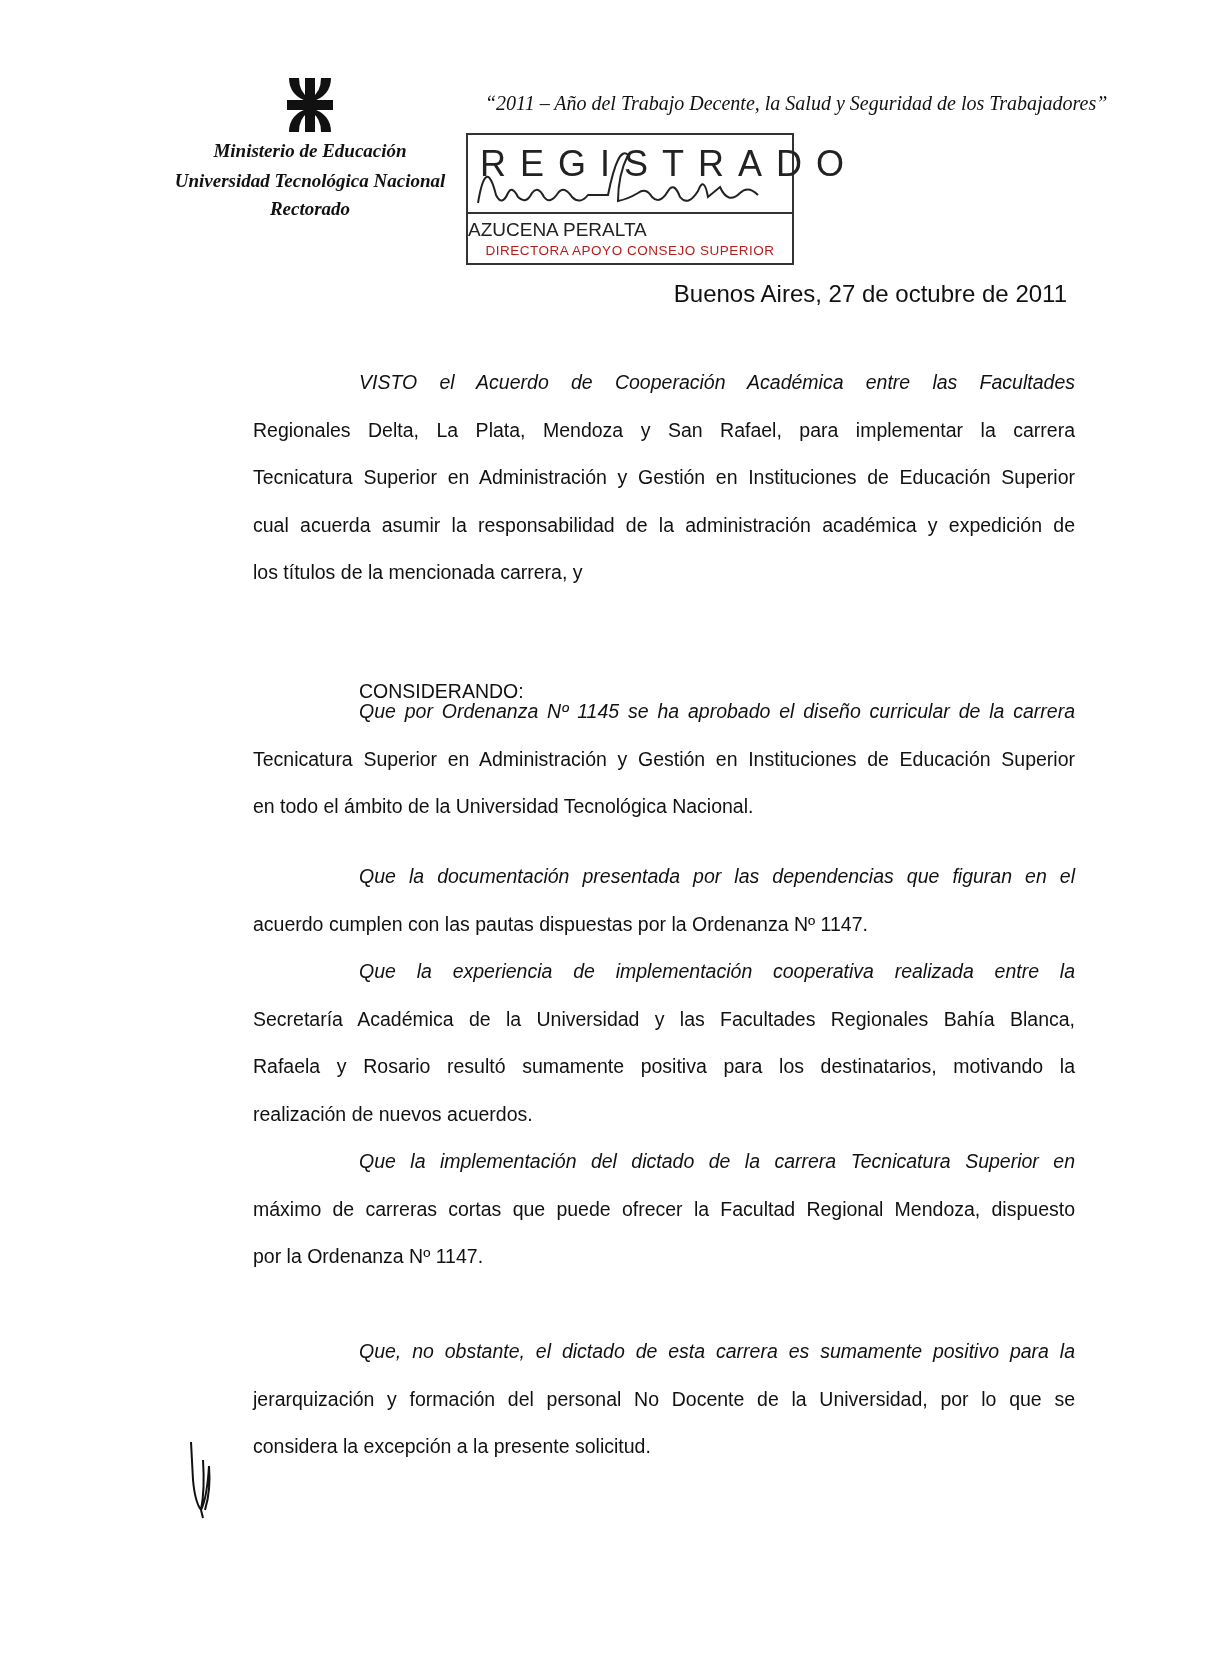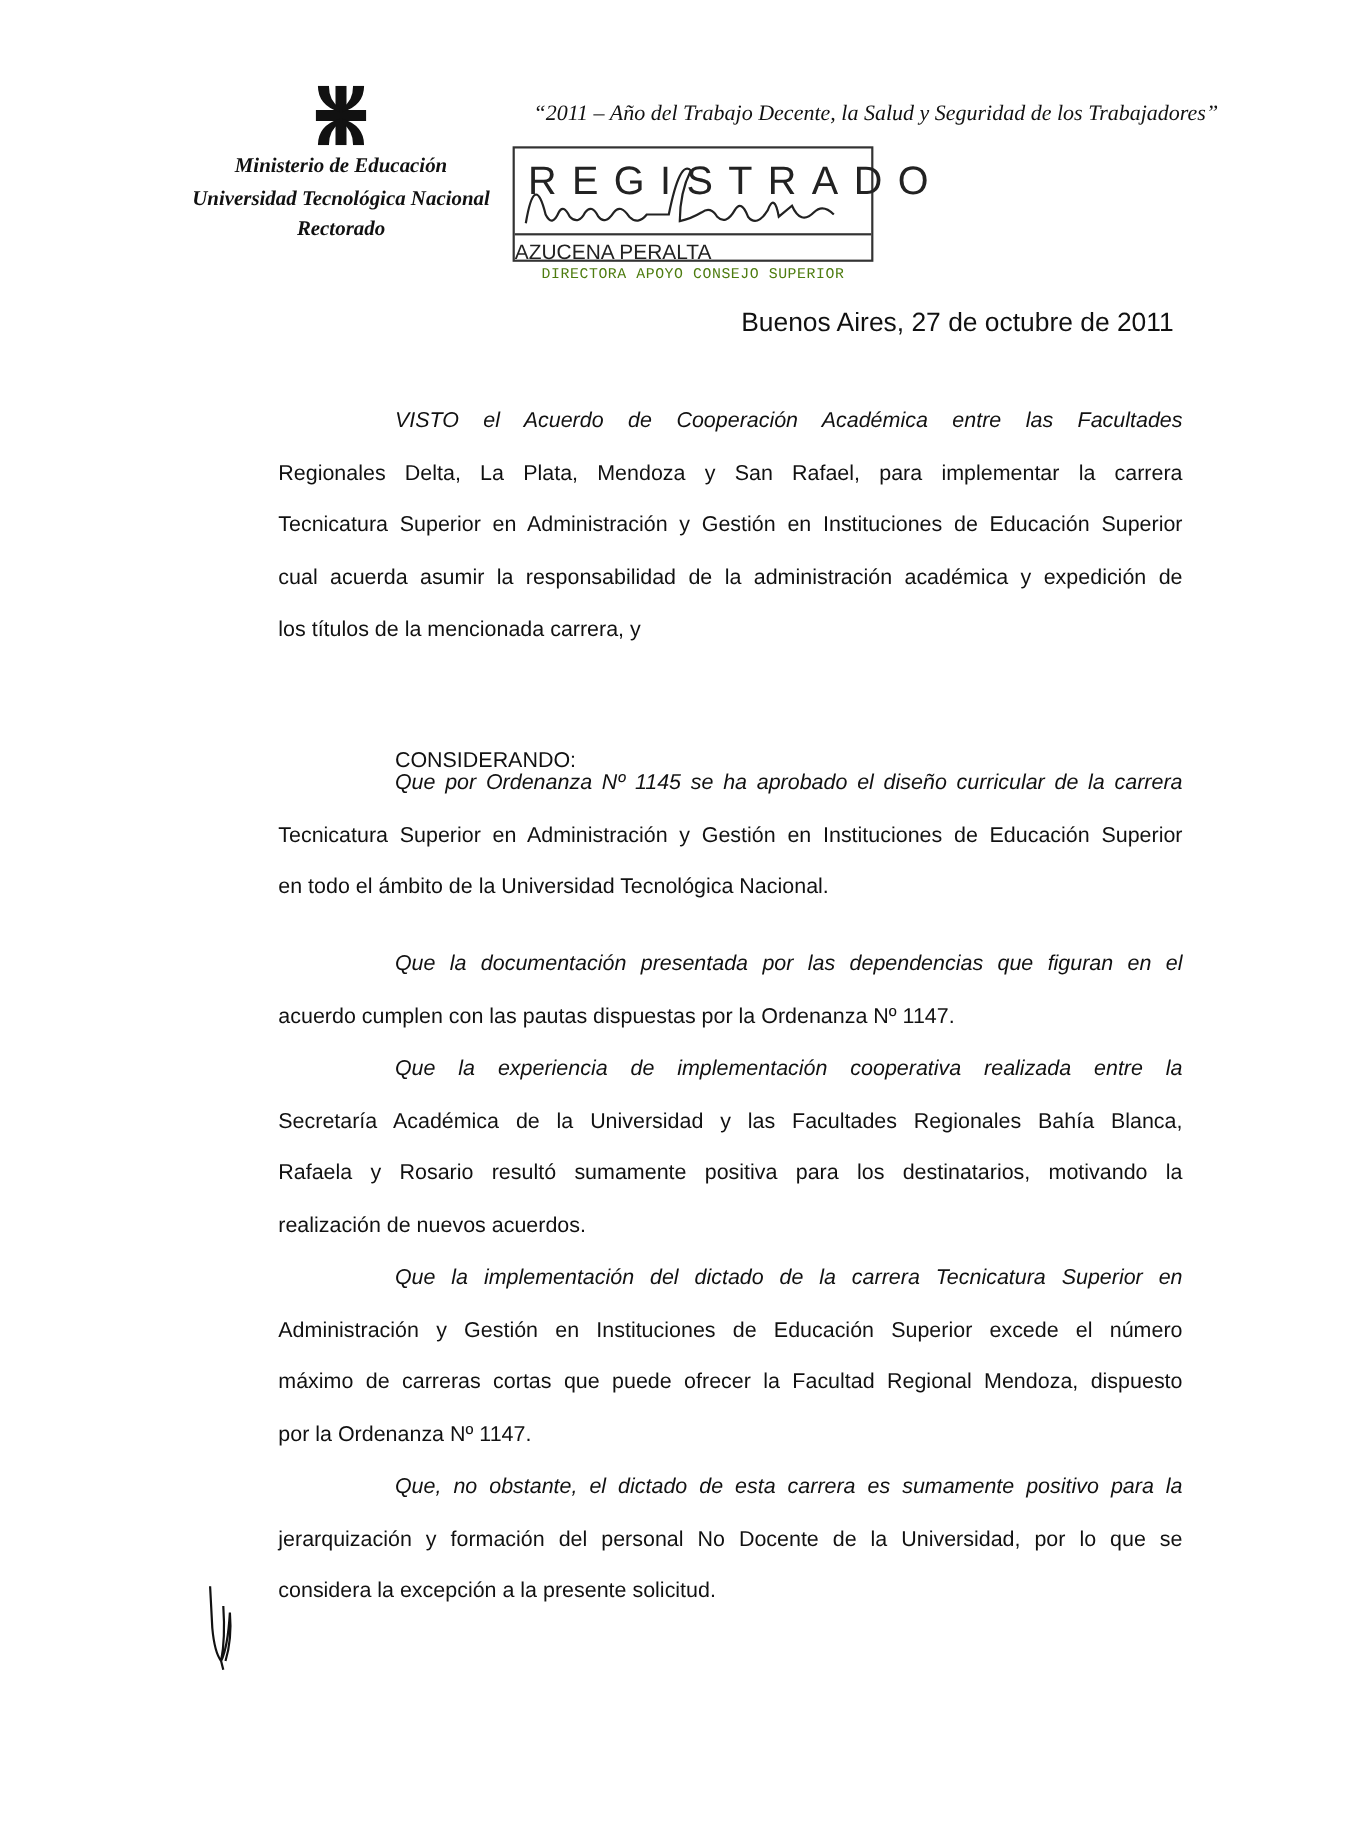--- a/index.html
+++ b/index.html
@@ -4,25 +4,25 @@
 <style>
   html, body { margin:0; padding:0; background:#ffffff; }
   body { width:1225px; height:1680px; position:relative; overflow:hidden; color:#111; font-family:"Liberation Sans", sans-serif; }
   .abs { position:absolute; }
   .logo { left:287px; top:78px; width:46px; height:54px; }
   .inst { left:150px; width:320px; text-align:center; font-family:"Liberation Serif", serif; font-style:italic; font-weight:bold; color:#111; }
   .inst.l1 { top:140px; font-size:19px; }
   .inst.l2 { top:170px; font-size:19px; }
   .inst.l3 { top:198px; font-size:19px;text-align:center; }
   .motto { left:485px; top:92px; width:590px; font-family:"Liberation Serif", serif; font-style:italic; font-size:20px; white-space:nowrap; }
-  .stamp { left:466px; top:133px; width:328px; height:105px; border:2px solid #333; box-sizing:border-box; }
+  .stamp { left:466px; top:133px; width:328px; height:132px; border:2px solid #333; box-sizing:border-box; }
   .stamp .word { position:absolute; left:12px; top:8px; width:305px; font-size:36px; letter-spacing:14px; color:#222; white-space:nowrap; font-family:"Liberation Sans", sans-serif; }
   .stamp .sigline { position:absolute; left:0; right:0; top:77px; border-top:2px solid #333; }
   .stamp .name { position:absolute; left:0; right:0; top:84px; text-align:left; font-size:19px; color:#222; }
-  .stamp .role { position:absolute; left:0; right:0; top:108px; text-align:center; font-size:13.5px; color:#4d7c0f; letter-spacing:0.5px;font-family:Liberation Mono, monospace; }
+  .stamp .role { position:absolute; left:0; right:0; top:108px; text-align:center; font-size:13.5px; color:#b91c1c; letter-spacing:0.5px; }
   .stamp svg { position:absolute; left:0; top:0; }
   .date { right:158px; top:280px; font-size:24px; white-space:nowrap; }
   .para { left:253px; width:822px; font-size:19.5px; line-height:47.5px; text-align:justify; }
   .para .line { display:block; height:47.5px; text-align:justify; text-align-last:justify; white-space:nowrap; }
   .para .line.last { text-align-last:left; }
   .para .line.indent { padding-left:106px;font-style:italic; }
   .heading { left:359px; top:680px; font-size:19.5px; }
   .initials { left:185px; top:1440px; width:40px; height:80px; }
 </style>
 </head>
@@ -79,21 +79,20 @@
 
 <div class="abs para" style="top:948px;">
   <span class="line indent">Que la experiencia de implementación cooperativa realizada entre la</span>
   <span class="line">Secretaría Académica de la Universidad y las Facultades Regionales Bahía Blanca,</span>
   <span class="line">Rafaela y Rosario resultó sumamente positiva para los destinatarios, motivando la</span>
   <span class="line last">realización de nuevos acuerdos.</span>
 </div>
 
 <div class="abs para" style="top:1138px;">
   <span class="line indent">Que la implementación del dictado de la carrera Tecnicatura Superior en</span>
-  <span class="line">Administración y Gestión en Instituciones de Educación Superior excede el número</span>
   <span class="line">máximo de carreras cortas que puede ofrecer la Facultad Regional Mendoza, dispuesto</span>
   <span class="line last">por la Ordenanza Nº 1147.</span>
 </div>
 
 <div class="abs para" style="top:1328px;">
   <span class="line indent">Que, no obstante, el dictado de esta carrera es sumamente positivo para la</span>
   <span class="line">jerarquización y formación del personal No Docente de la Universidad, por lo que se</span>
   <span class="line last">considera la excepción a la presente solicitud.</span>
 </div>
 

